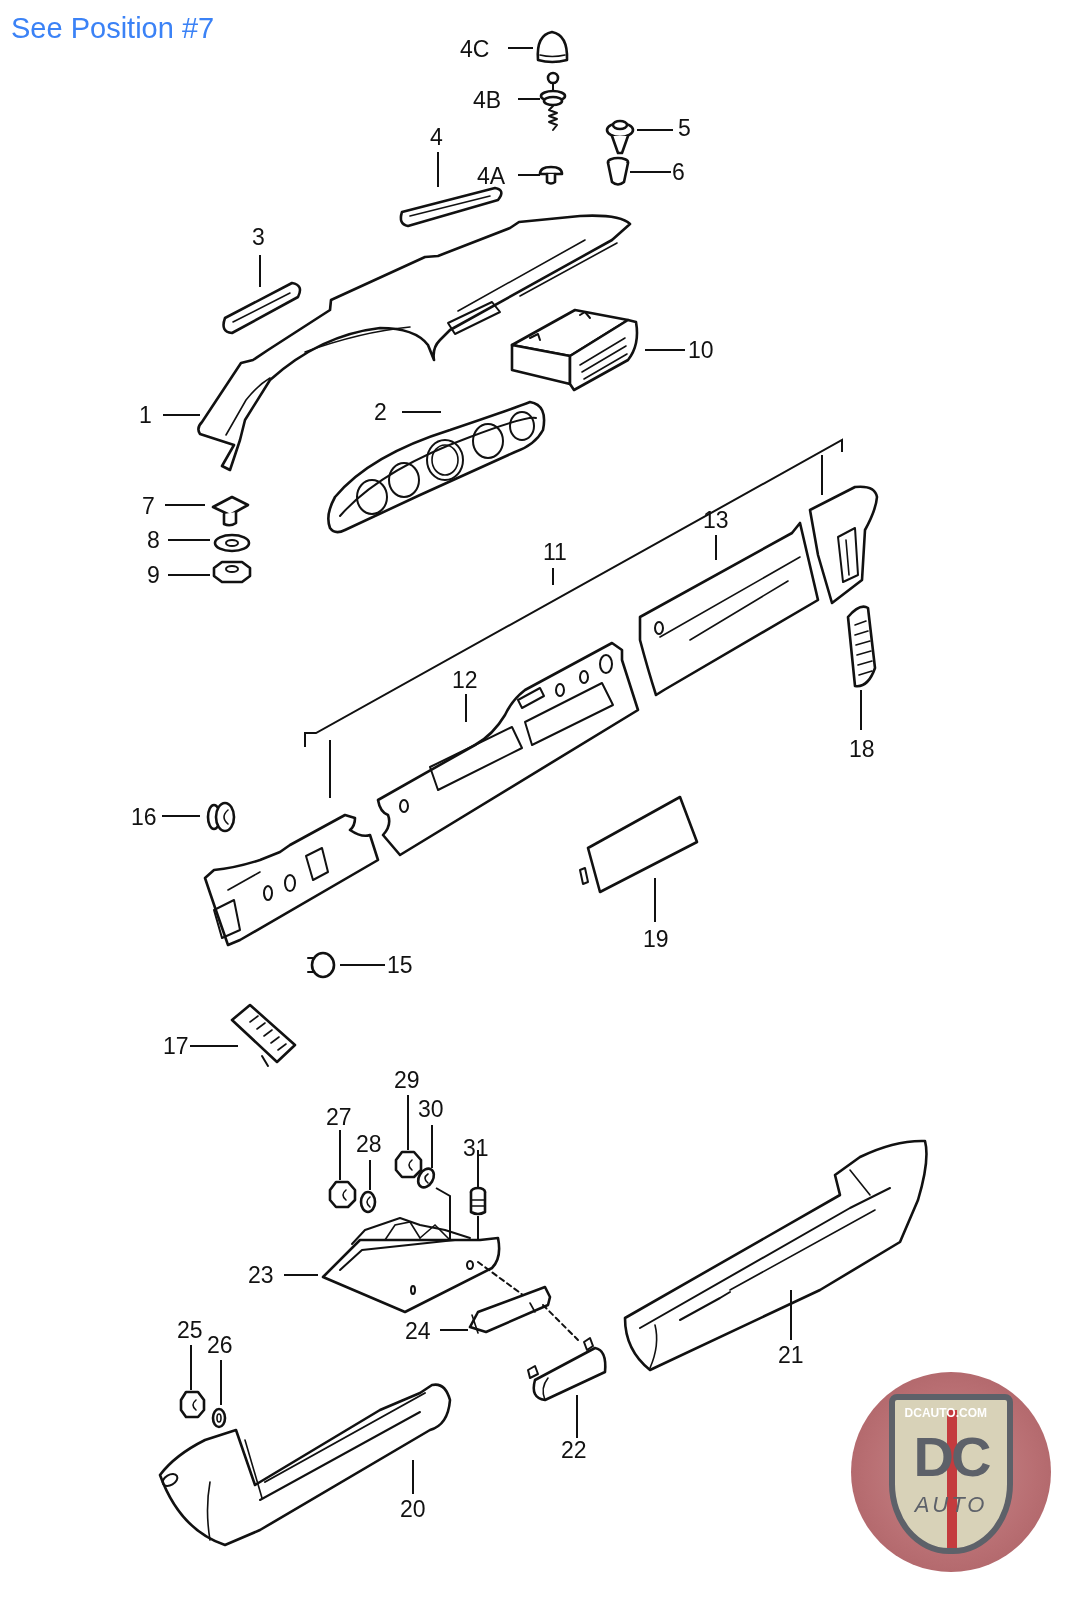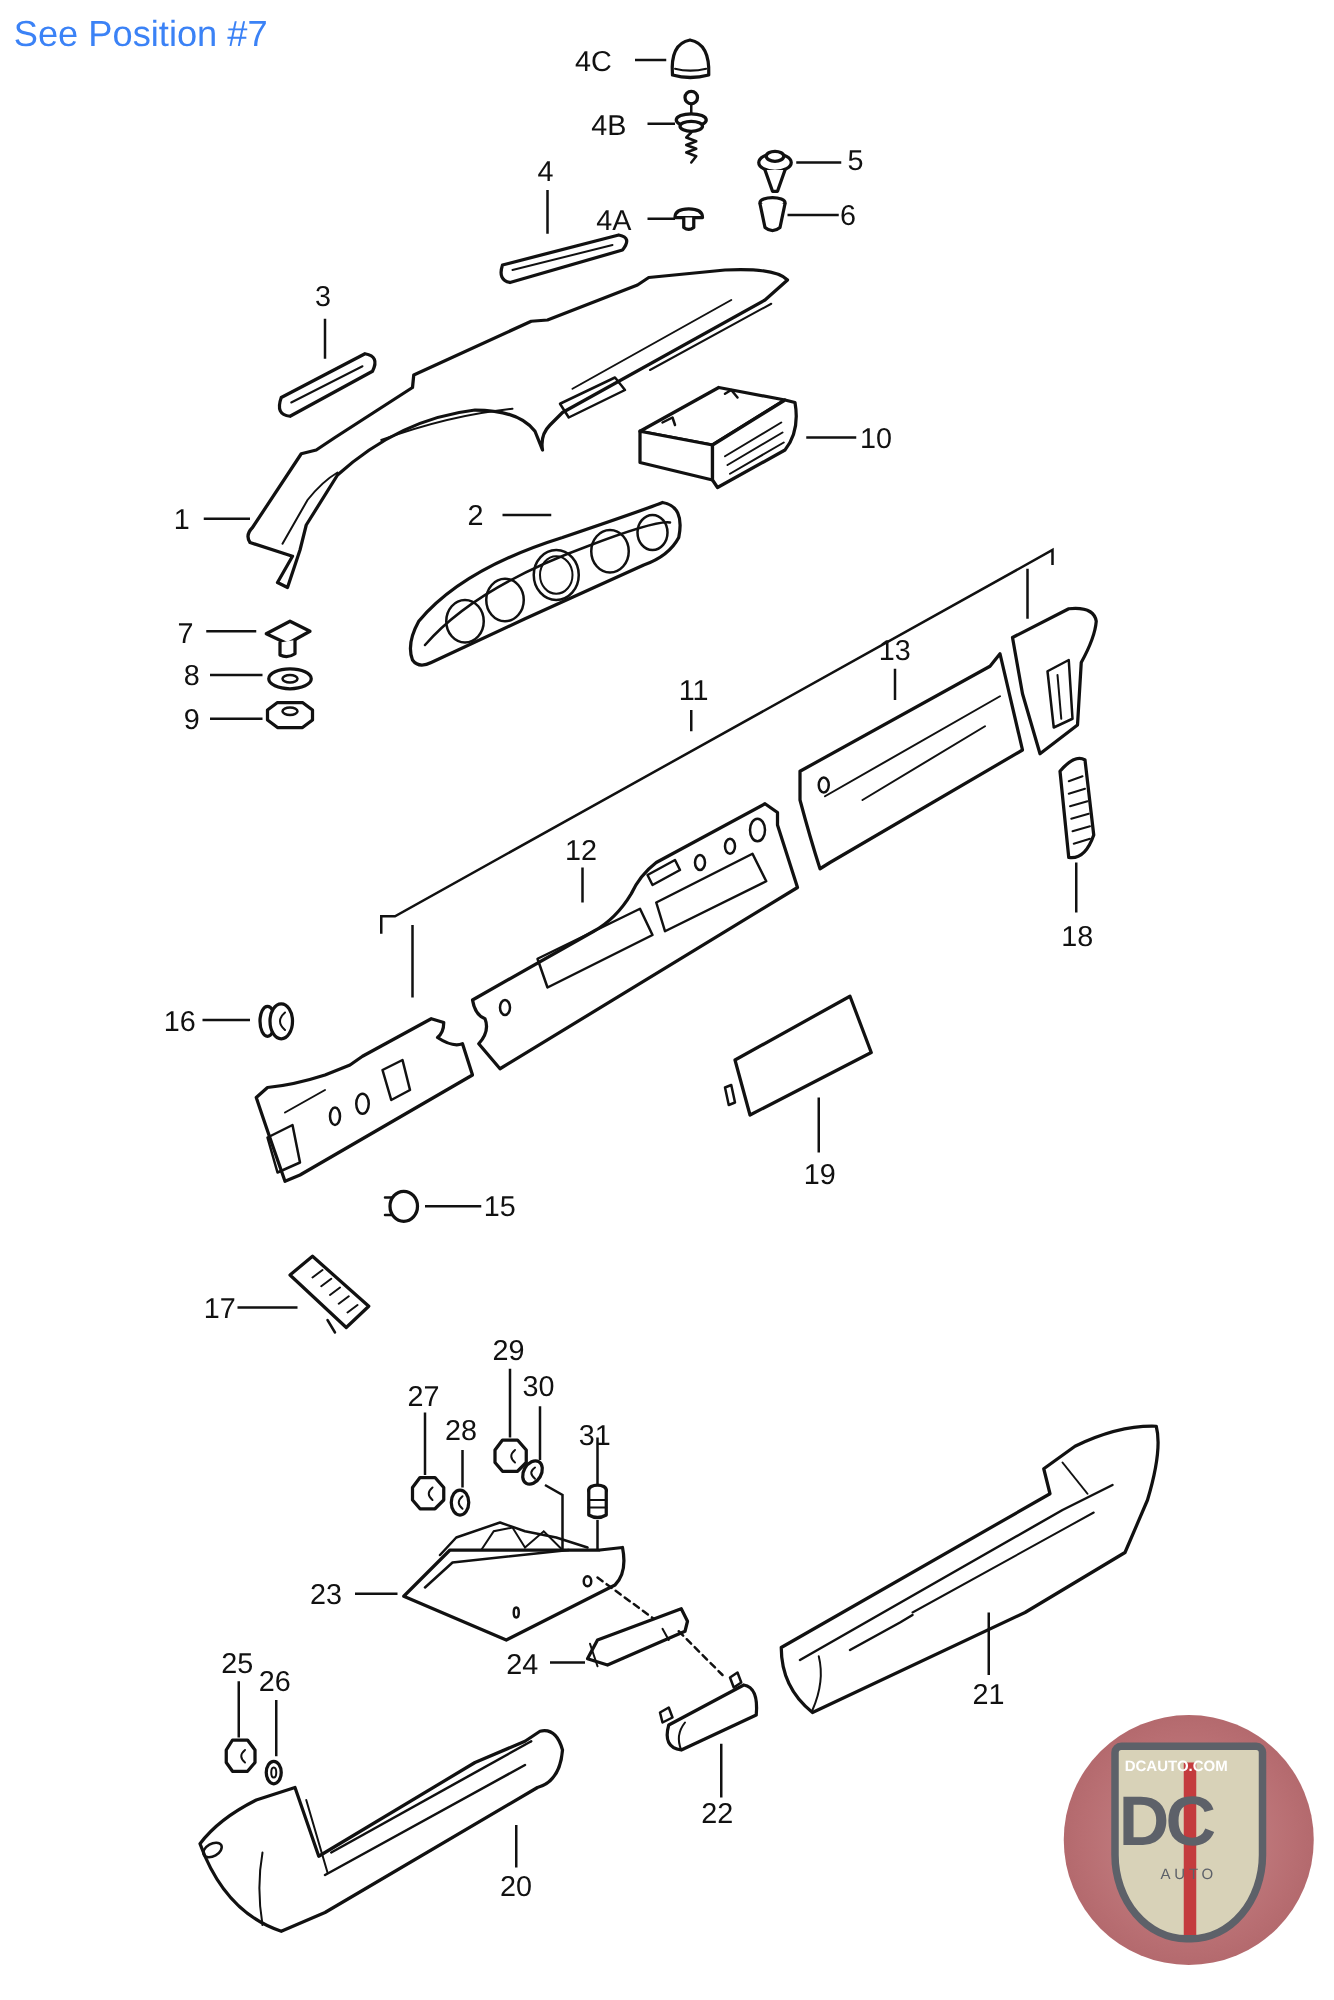--- a/index.html
+++ b/index.html
@@ -7,23 +7,23 @@
   .note { position: absolute; left: 11px; top: 12px; font-size: 29px; color: #3b82f6; font-family: "Liberation Sans", sans-serif; }
   svg.diagram { position: absolute; left: 0; top: 0; }
   .p { fill: #ffffff; stroke: #111; stroke-width: 2.6; stroke-linejoin: round; stroke-linecap: round; }
   .t { fill: none; stroke: #111; stroke-width: 2; stroke-linecap: round; stroke-linejoin: round; }
   .thin { fill: none; stroke: #111; stroke-width: 1.6; stroke-linecap: round; }
   .lead { stroke: #111; stroke-width: 2; fill: none; }
   .lbl { font-family: "Liberation Sans", sans-serif; font-size: 23px; fill: #111; font-weight: normal; }
   .logo { position: absolute; left: 851px; top: 1372px; width: 200px; height: 200px; border-radius: 50%; background: radial-gradient(circle at 50% 50%, #c9898b 0%, #b86e72 60%, #a85e62 100%); overflow: hidden; }
   .logo .shield { position: absolute; left: 38px; top: 22px; width: 124px; height: 160px; background: #d8d2b8; border: 6px solid #5d6169; border-radius: 8px 8px 60px 60px / 8px 8px 70px 70px; box-sizing: border-box; }
   .logo .stripe { position: absolute; left: 52px; top: 10px; width: 10px; height: 138px; background: #c43b3e; }
-  .logo .url { position: absolute; left: 0; top: 6px; width: 92px; text-align: center; font-size: 12px; font-weight: bold; color: #fff; font-family: "Liberation Sans", sans-serif; }
-  .logo .dc { position: absolute; left: 0; top: 24px; width: 112px; text-align: left; font-size: 56px; font-weight: bold; color: #5d6169; letter-spacing: -3px; font-family: "Liberation Sans", sans-serif; }
-  .logo .auto { position: absolute; left: 0; top: 92px; width: 112px; text-align: center; font-size: 12px; color: #5d6169; letter-spacing: 3px; font-family: "Liberation Sans", sans-serif; }
+  .logo .url { position: absolute; left: 0; top: 6px; width: 92px; text-align: right; font-size: 12px; font-weight: bold; color: #fff; font-family: "Liberation Sans", sans-serif; }
+  .logo .dc { position: absolute; left: 0; top: 24px; width: 112px; text-align: center; font-size: 56px; font-weight: bold; color: #5d6169; letter-spacing: -3px; font-family: "Liberation Sans", sans-serif; }
+  .logo .auto { position: absolute; left: 0; top: 92px; width: 112px; text-align: center; font-size: 22px; color: #5d6169; letter-spacing: 3px; font-family: "Liberation Sans", sans-serif; font-style: italic; }
 </style>
 </head>
 <body>
 
 <div class="note">See Position #7</div>
 
 <svg class="diagram" width="1067" height="1600" viewBox="0 0 1067 1600">
 
   <g>
     <path class="p" d="M538,60 Q536,35 552,32 Q568,35 567,60 Q552,64 538,60 Z"></path>

